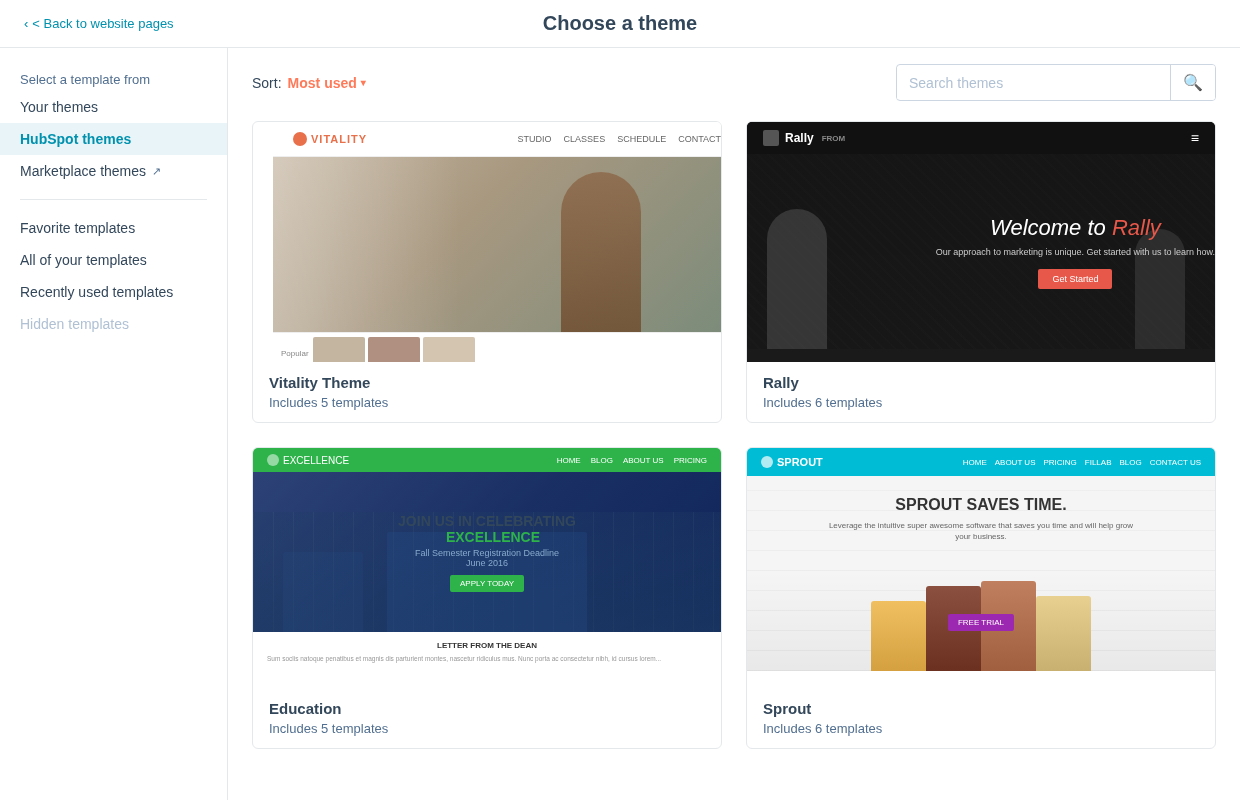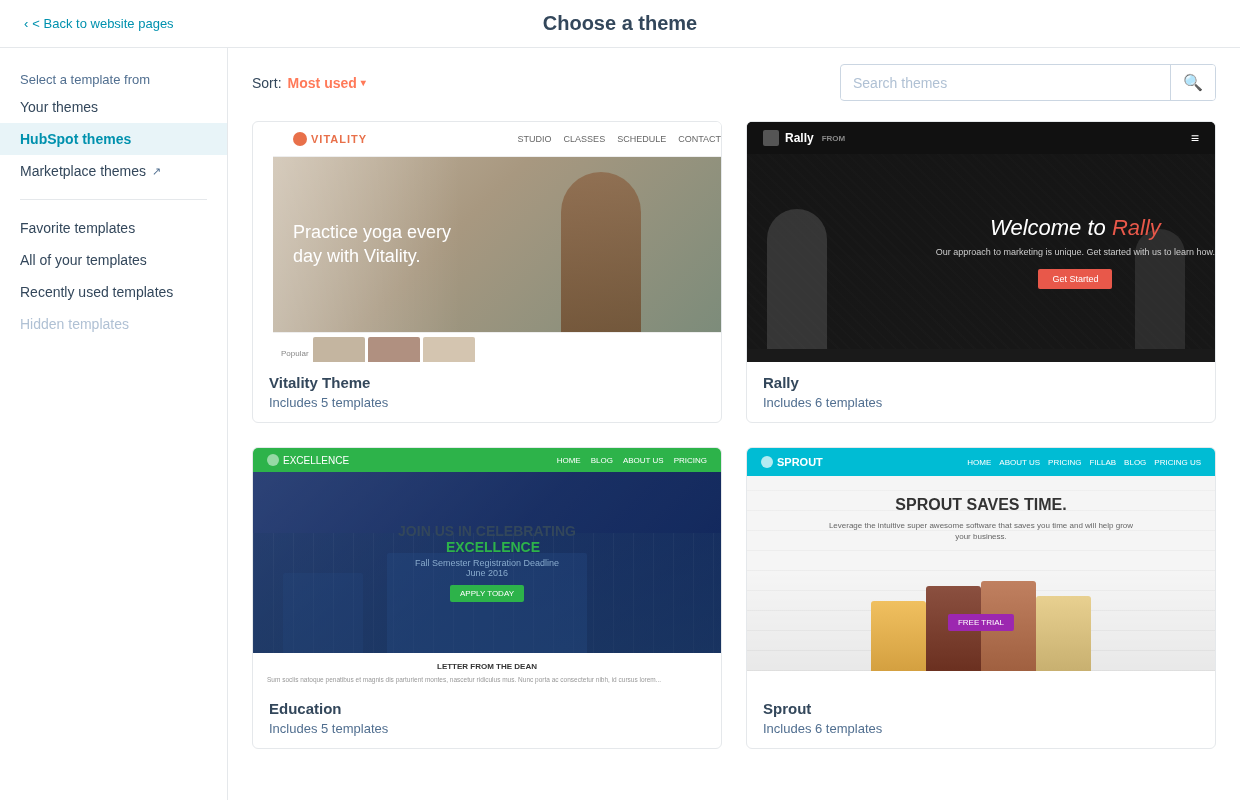--- a/index.html
+++ b/index.html
@@ -107,21 +107,21 @@
       gap: 4px;
     }
     .sort-dropdown .chevron { font-size: 10px; }
 
     .search-box {
       display: flex;
       align-items: center;
       border: 1px solid #cbd6e2;
       border-radius: 4px;
       overflow: hidden;
-      width: 376px;
+      width: 320px;
     }
     .search-input {
       border: none;
       outline: none;
       padding: 8px 12px;
       font-size: 14px;
       color: #33475b;
       flex: 1;
       background: #fff;
     }
@@ -271,21 +271,21 @@
       background: #2db34a;
       padding: 6px 14px;
       display: flex;
       align-items: center;
       justify-content: space-between;
     }
     .edu-logo { color: #fff; font-size: 10px; display: flex; align-items: center; gap: 4px; }
     .edu-logo-icon { width: 12px; height: 12px; background: rgba(255,255,255,0.5); border-radius: 50%; }
     .edu-nav-links { display: flex; gap: 10px; font-size: 8px; color: #fff; }
     .edu-hero {
-      height: 181px;
+      height: 160px;
       position: relative;
       background: linear-gradient(rgba(0,0,50,0.4), rgba(0,0,50,0.4)),
                   linear-gradient(135deg, #4a6fa5 0%, #2a4f85 50%, #1a3f75 100%);
       overflow: hidden;
       display: flex;
       align-items: center;
       justify-content: center;
     }
     .edu-building-bg {
       position: absolute;
@@ -456,23 +456,20 @@
               <span>STUDIO</span>
                 <span>CLASSES</span>
                 <span>SCHEDULE</span>
                 <span>CONTACT</span>
             </div>
           </div>
           <div class="vitality-hero">
             <div class="vitality-hero-img"></div>
 
             <div style="position:absolute;right:100px;bottom:0;width:80px;height:160px;background:linear-gradient(to bottom, #8a6040, #6a4020);border-radius:40px 40px 0 0;opacity:0.7;"></div>
-            <div class="vitality-hero-text">
-              Practice yoga every<br>day with Vitality.
-            </div>
           </div>
           <div style="display:flex;align-items:center;gap:4px;padding:4px 8px;background:#fff;border-top:1px solid #eee;">
             <span style="font-size:8px;color:#888;">Popular</span>
             <div style="display:flex;gap:3px;">
               <div style="width:52px;height:32px;background:#c4b5a0;border-radius:2px;"></div>
               <div style="width:52px;height:32px;background:#b09080;border-radius:2px;"></div>
               <div style="width:52px;height:32px;background:#d4c5b0;border-radius:2px;"></div>
             </div>
           </div>
         </div>
@@ -557,21 +554,21 @@
             <div class="sprout-logo">
               <div class="sprout-logo-icon"></div>
               <span>SPROUT</span>
             </div>
             <div class="sprout-nav-links">
               <span>HOME</span>
                 <span>ABOUT US</span>
                 <span>PRICING</span>
                 <span>FILLAB</span>
                 <span>BLOG</span>
-                <span>PRICING US</span>
+                <span>CONTACT US</span>
             </div>
           </div>
           <div class="sprout-hero">
             <div class="sprout-hero-bg"></div>
             <div class="sprout-hero-content">
               <div class="sprout-hero-title">SPROUT SAVES TIME.</div>
               <div class="sprout-hero-sub">Leverage the intuitive super awesome software that saves you time and will help grow<br>your business.</div>
             </div>
 
             <div class="sprout-people">

